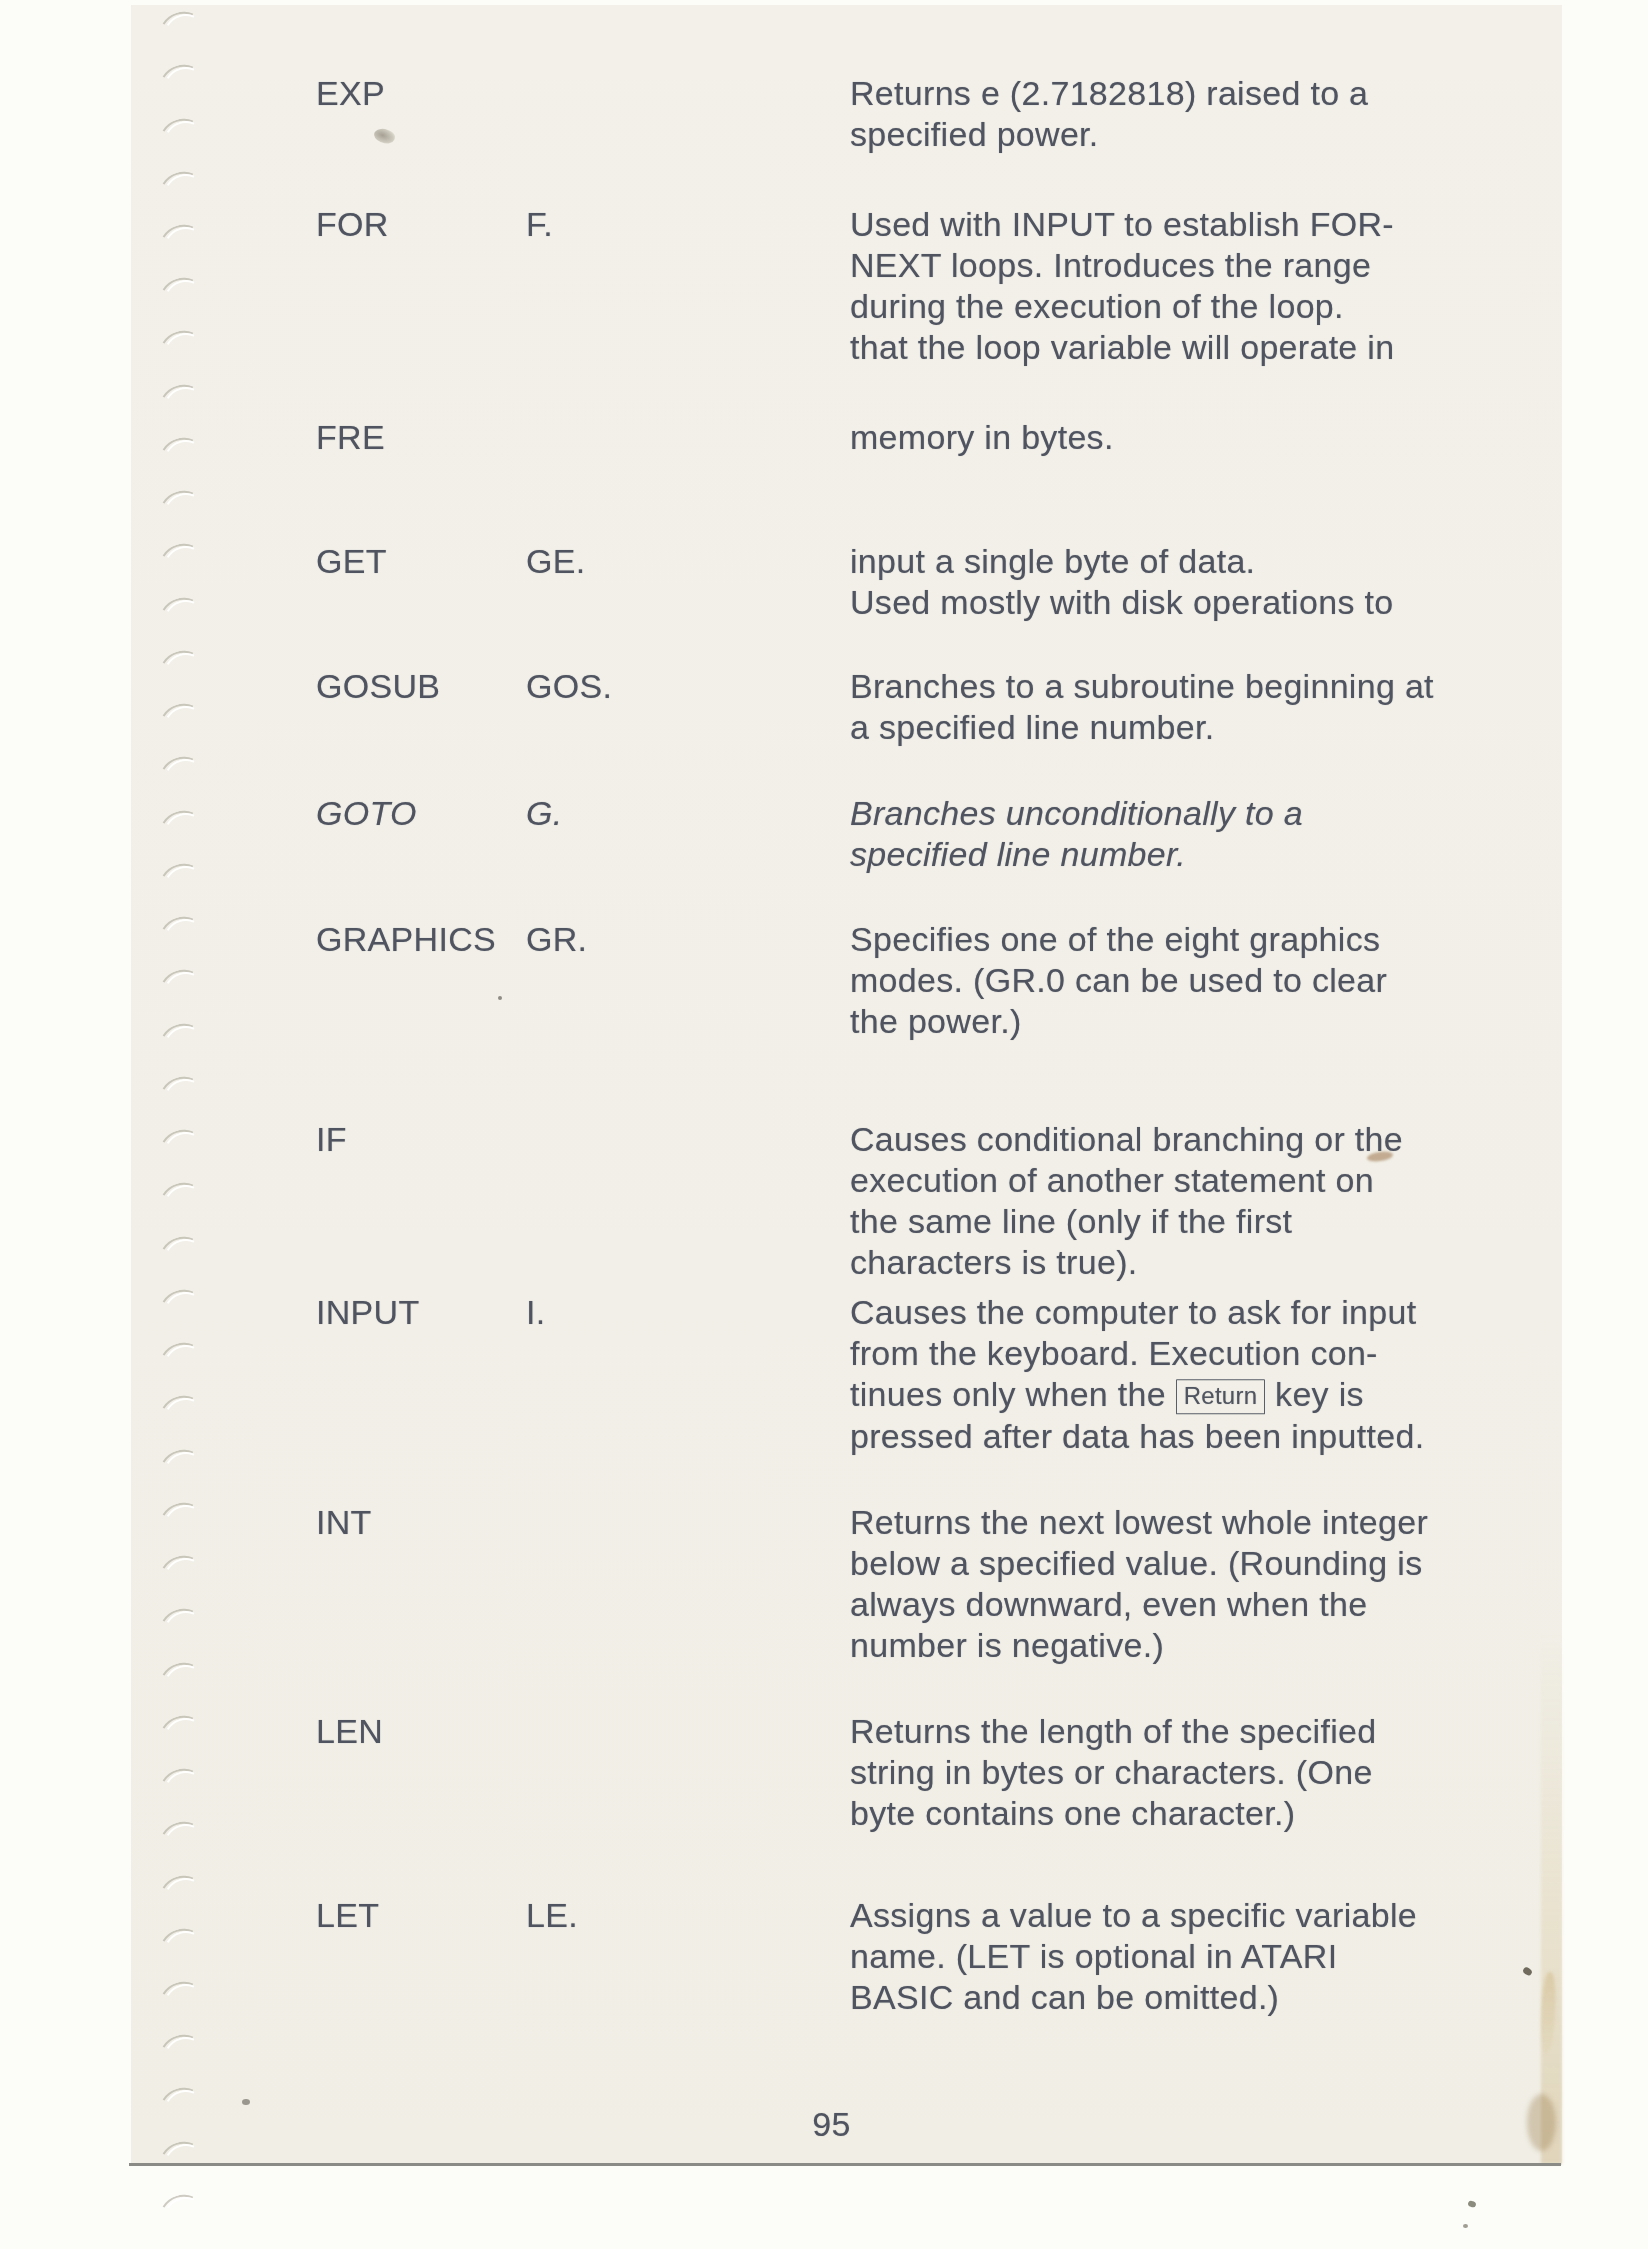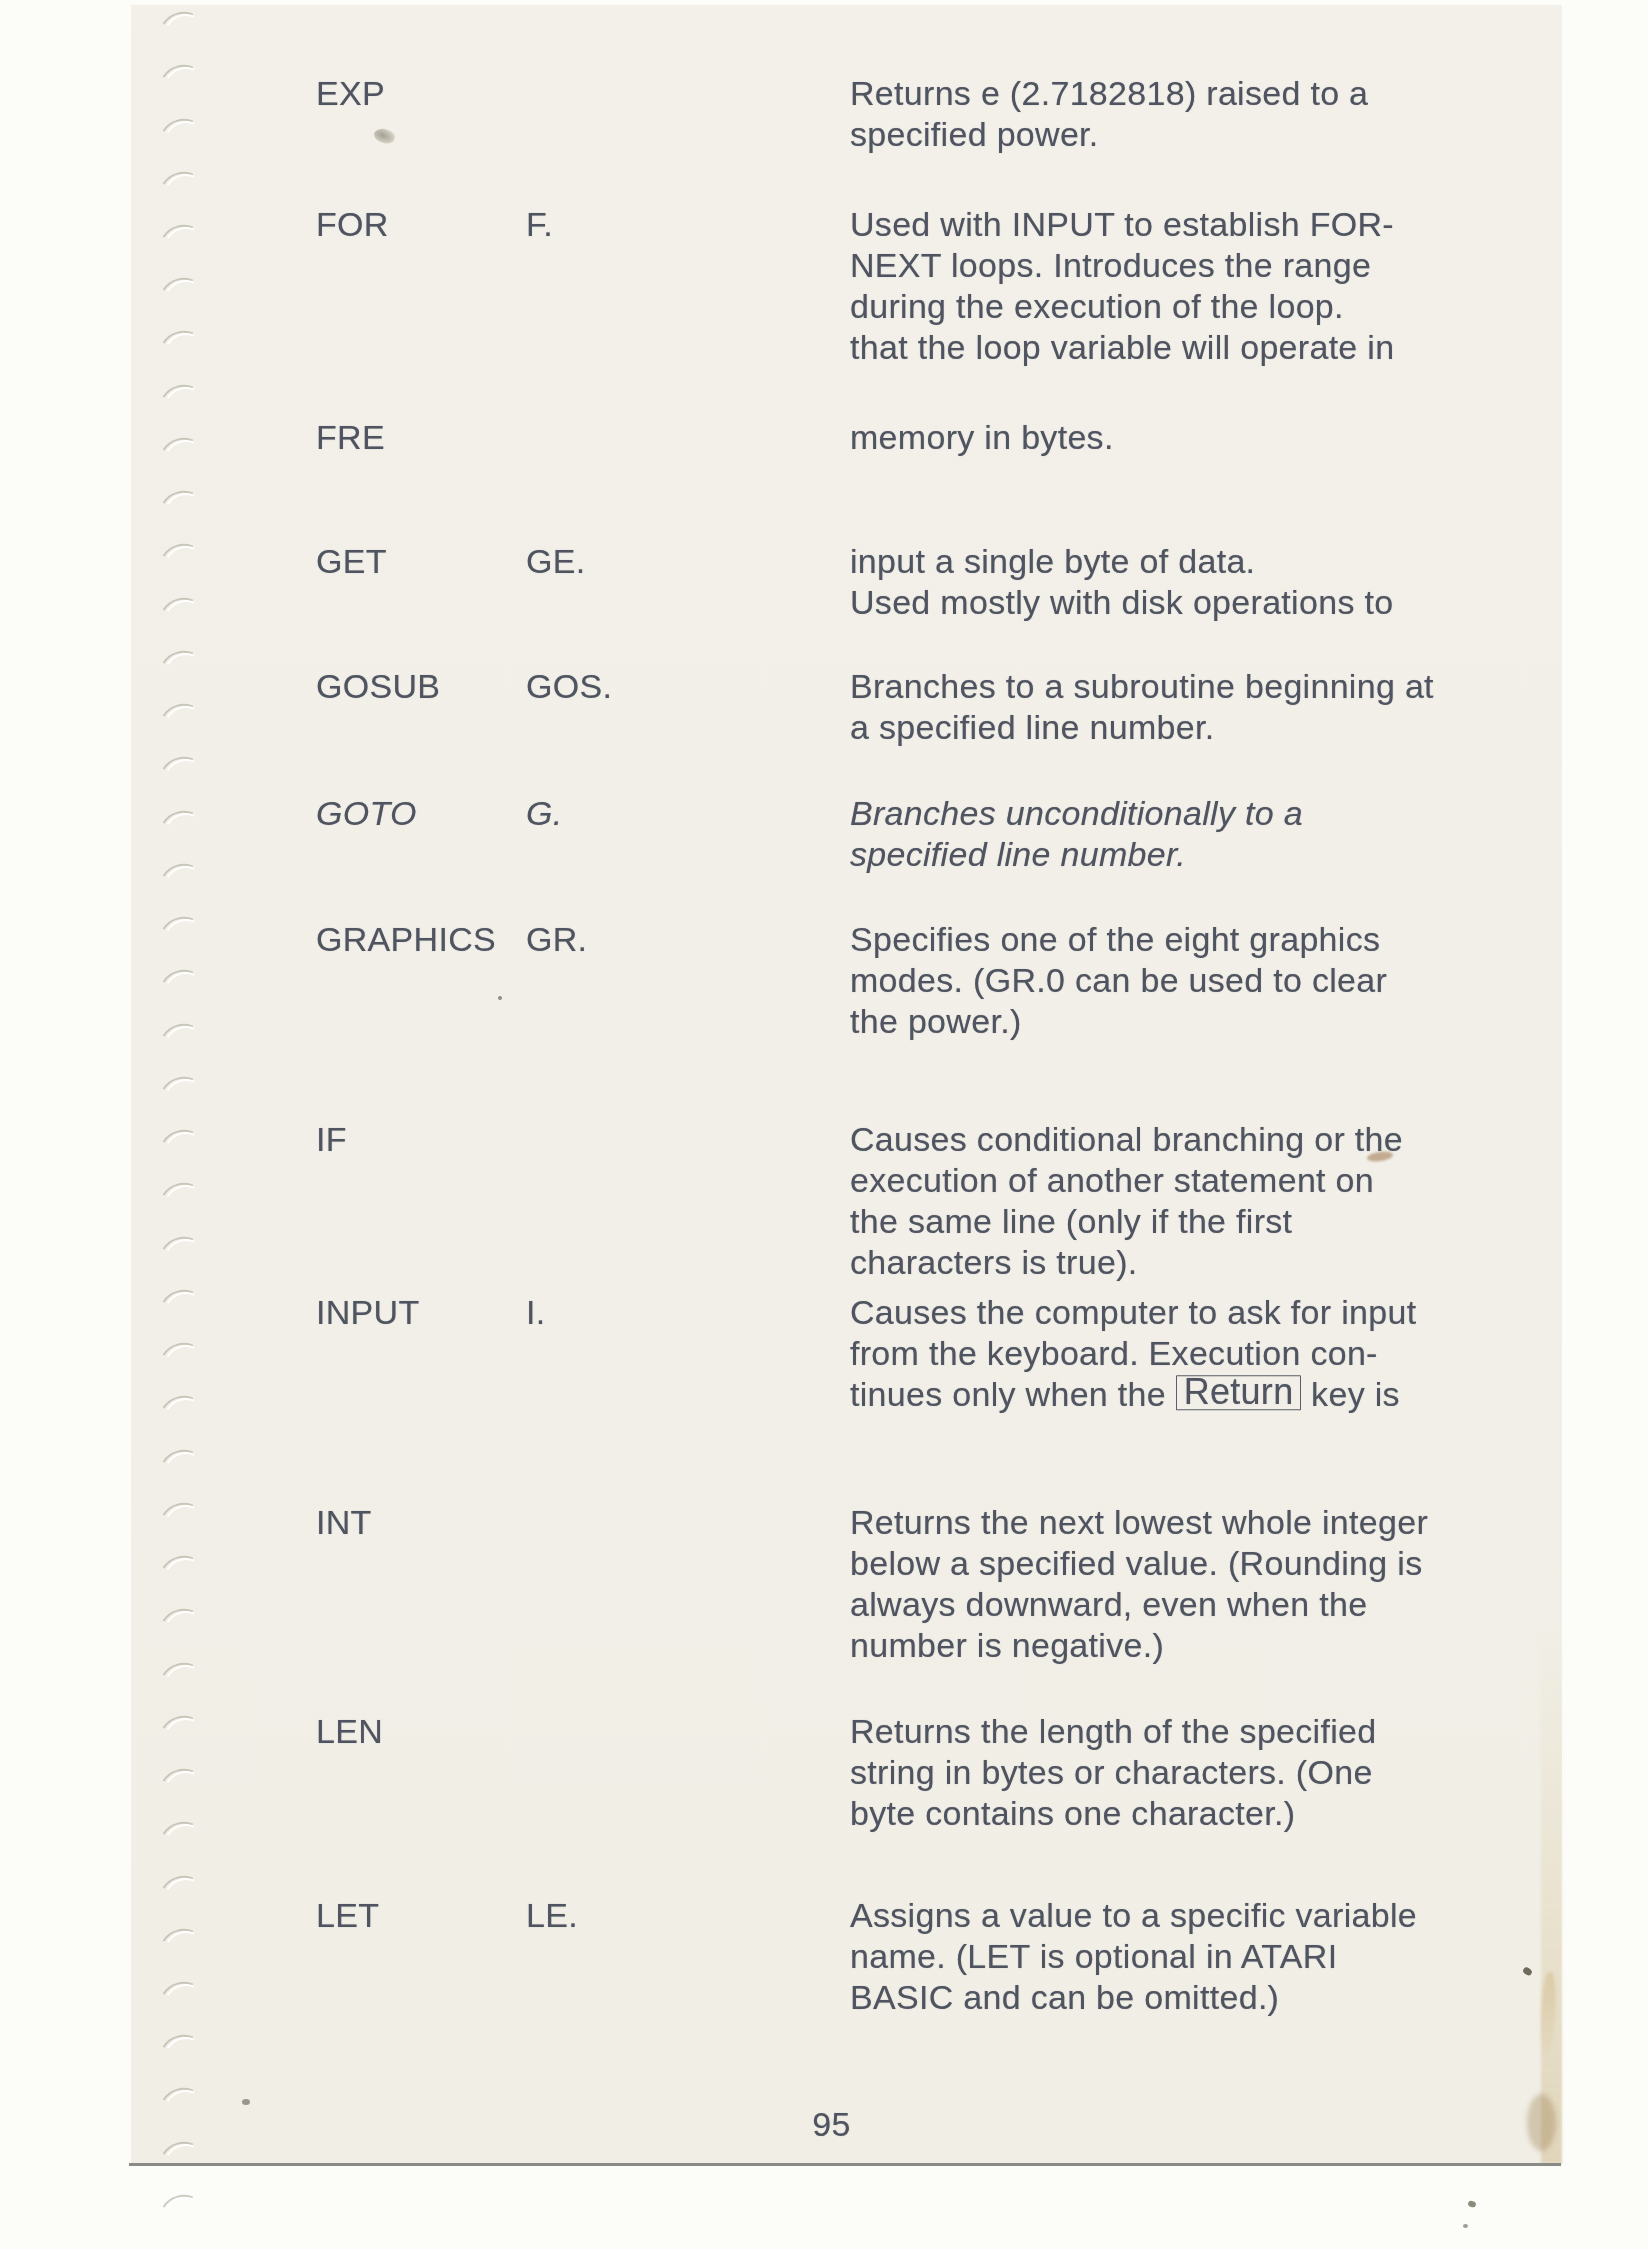--- a/index.html
+++ b/index.html
@@ -50,21 +50,21 @@
     color:#4f5460;
     letter-spacing:0.3px;
     text-shadow:0 0 1px rgba(79,84,96,.45);
   }
   .cmd,.abbr{white-space:nowrap;}
   .desc .line{white-space:nowrap;}
   .key{
     display:inline-block;
     border:1.7px solid #595e69;
     padding:0 6.9px 1.7px 6.9px;
-    font-size:36px;line-height:31px;
+    font-size:24px;line-height:31px;
     border-radius:0.9px;
     transform:translateY(-1.7px);
   }
   .page-number{
     position:absolute;left:780px;top:2104px;width:103px;
     text-align:center;
     font-size:34px;line-height:41px;color:#4f5460;
     letter-spacing:0.3px;text-shadow:0 0 1px rgba(79,84,96,.45);
     z-index:4;
   }
@@ -208,20 +208,21 @@
         <div class="line">characters is true).</div>
       </div>
     </div>
     <div class="row" style="top: 1292px;">
       <span class="cmd">INPUT</span>
       <span class="abbr">I.</span>
       <div class="desc">
         <div class="line">Causes the computer to ask for input</div>
         <div class="line">from the keyboard. Execution con-</div>
         <div class="line">tinues only when the <span class="key">Return</span> key is</div>
+        <div class="line">pressed after data has been inputted.</div>
       </div>
     </div>
     <div class="row" style="top: 1502px;">
       <span class="cmd">INT</span>
       <span class="abbr"></span>
       <div class="desc">
         <div class="line">Returns the next lowest whole integer</div>
         <div class="line">below a specified value. (Rounding is</div>
         <div class="line">always downward, even when the</div>
         <div class="line">number is negative.)</div>

